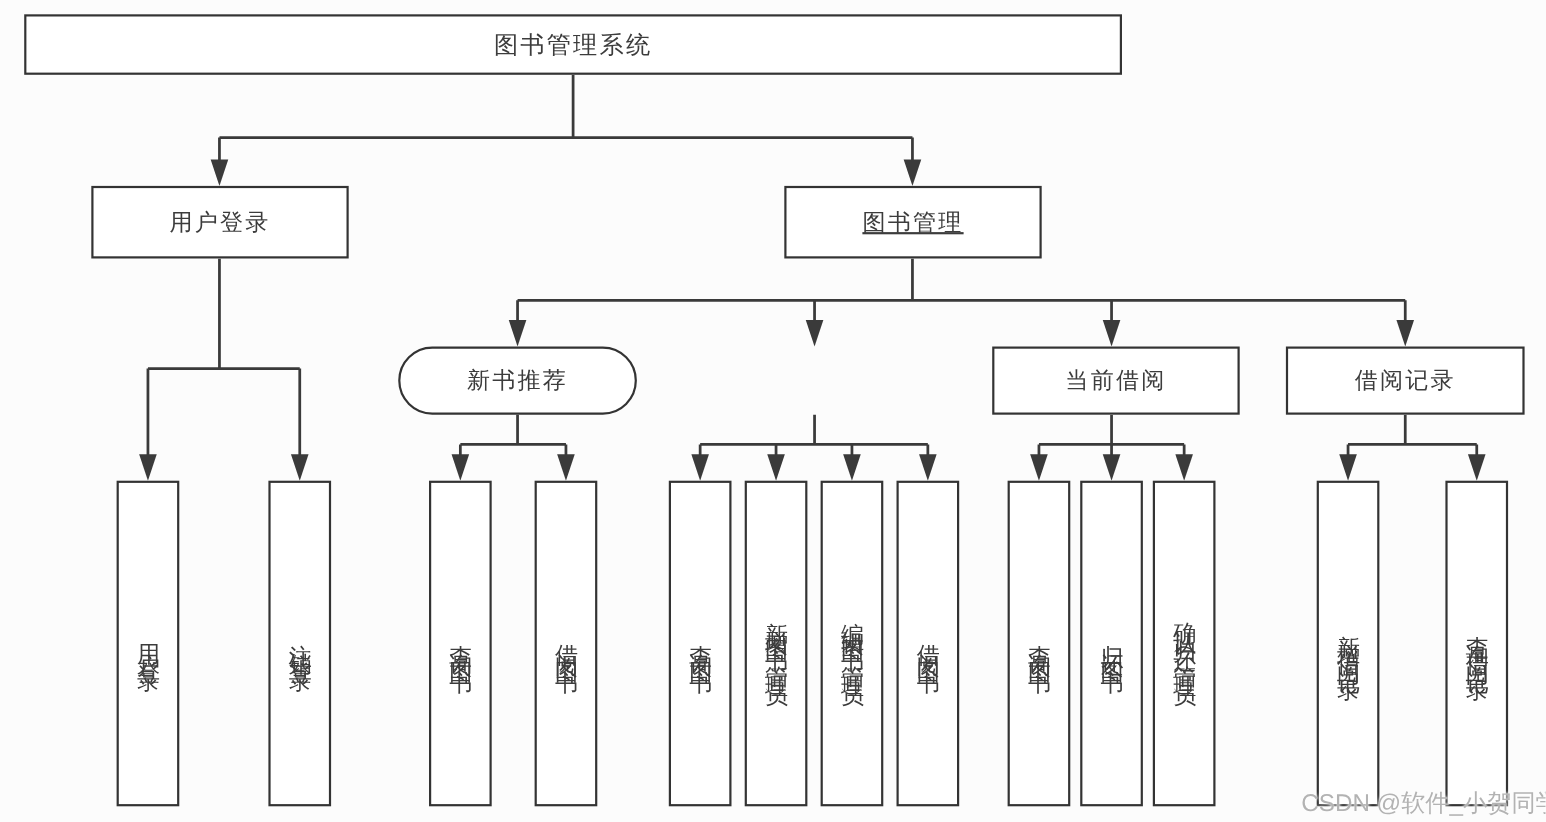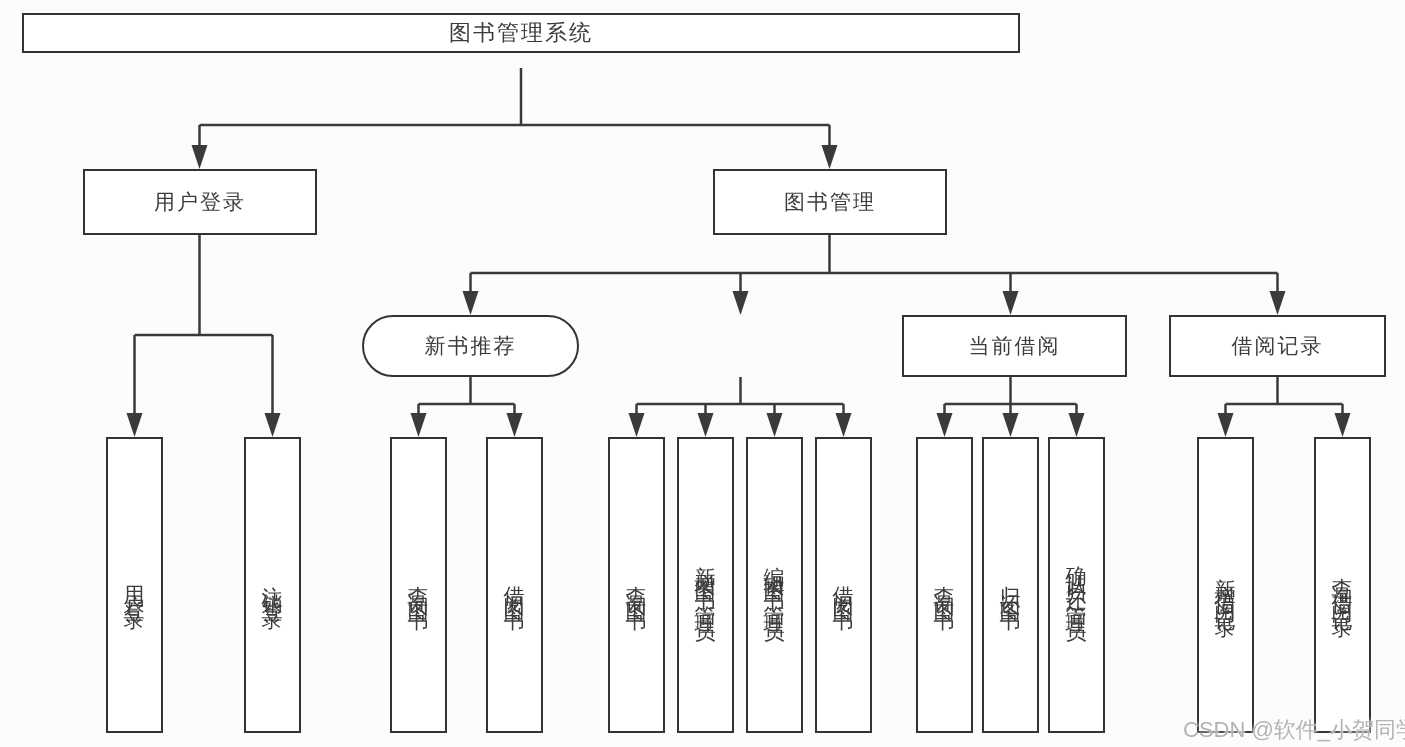--- a/index.html
+++ b/index.html
@@ -80,28 +80,28 @@
       <polygon points="1068.5,413 1084.5,413 1076.5,437" fill="#3a3a3a" stroke="none"></polygon>
     </g>
 
     <g>
       <path d="M1277.5 377 V404 M1225.5 404 H1342.5 M1225.5 404 V418 M1342.5 404 V418"></path>
       <polygon points="1217.5,413 1233.5,413 1225.5,437" fill="#3a3a3a" stroke="none"></polygon>
       <polygon points="1334.5,413 1350.5,413 1342.5,437" fill="#3a3a3a" stroke="none"></polygon>
     </g>
   </svg>
 
-  <div class="box h title" style="left:22px;top:13px;width:998px;height:40px;">
+  <div class="box h title" style="left:22px;top:13px;width:998px;height:55px;">
     <span>图书管理系统</span>
   </div>
 
   <div class="box h" style="left:83px;top:169px;width:234px;height:66px;">
     <span>用户登录</span>
   </div>
-  <div class="box h" style="left:713px;top:169px;width:234px;height:66px;">
+  <div class="box h" style="left:713px;top:169px;width:234px;height:66px;text-decoration:underline;">
     <span>图书管理</span>
   </div>
 
   <div class="box h" style="left:362px;top:315px;width:217px;height:62px;border-radius:31px;">
     <span>新书推荐</span>
   </div>
   <div class="box h" style="left:902px;top:315px;width:225px;height:62px;">
     <span>当前借阅</span>
   </div>
   <div class="box h" style="left:1169px;top:315px;width:217px;height:62px;">

